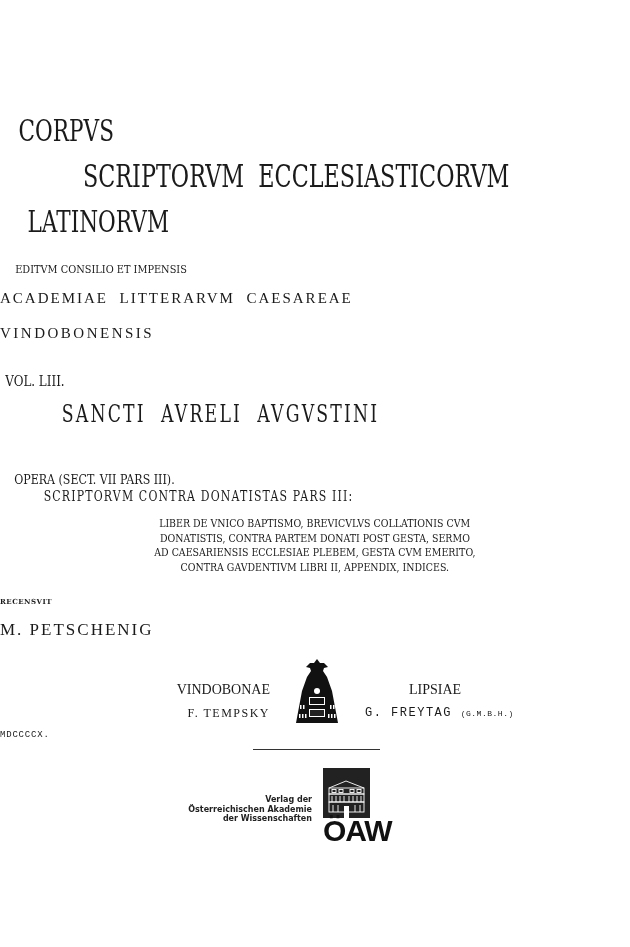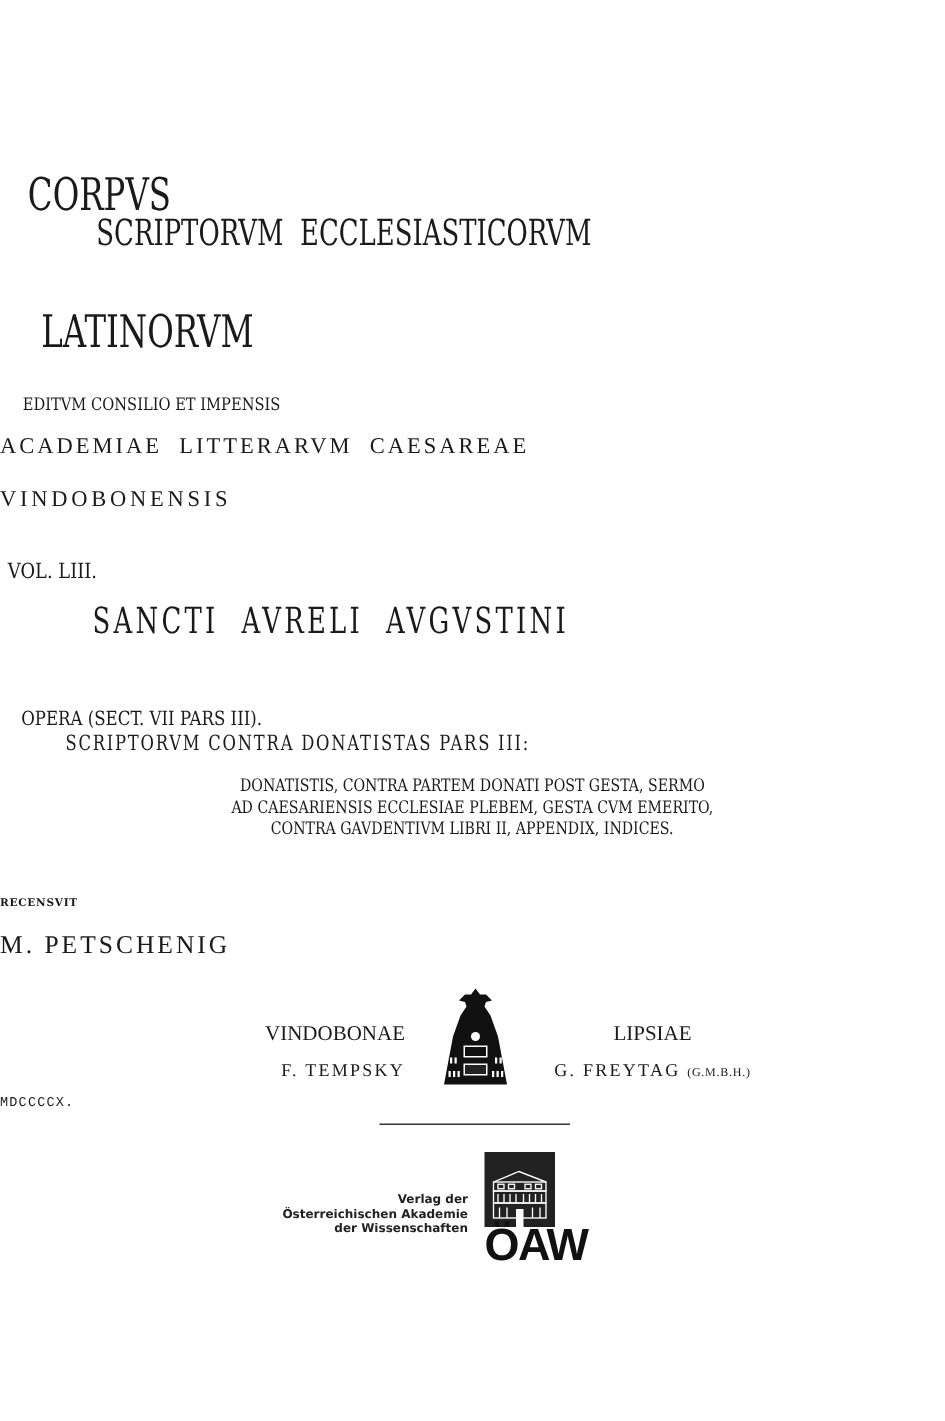--- a/index.html
+++ b/index.html
@@ -2,21 +2,21 @@
 <html><head>
   <meta charset="utf-8">
   <style>
     html, body { margin: 0; padding: 0; background: #ffffff; }
     body { width: 630px; height: 947px; position: relative; overflow: hidden; color: #1a1a1a; }
     .line { position: absolute; left: 0; width: 630px; white-space: nowrap; }
     .condensed { font-family: "DejaVu Serif", serif; transform-origin: center; }
     .serif { font-family: "Liberation Serif", serif; }
     .title1 { top: 113px; font-size: 30px; letter-spacing: 0px; }
     .title1 span, .title2 span, .title3 span, .aug span { display: inline-block; transform: scaleX(0.72); }
-    .title2 { top: 141px; font-size: 24px; }
+    .title2 { top: 158px; font-size: 31px; }
     .title3 { top: 204px; font-size: 30px; }
     .editum { top: 262px; font-size: 11.5px; font-family: "DejaVu Serif", serif; }
     .editum span { display: inline-block; transform: scaleX(0.85); }
     .academiae { top: 290px; font-size: 15px; letter-spacing: 2px; }
     .vindob { top: 325px; font-size: 15px; letter-spacing: 2.5px; }
     .vol { top: 373px; font-size: 14px; font-family: "DejaVu Serif", serif; }
     .vol span { display: inline-block; transform: scaleX(0.85); }
     .aug { top: 400px; font-size: 24px; letter-spacing: 3px; }
     .opera { top: 448px; font-size: 13px; font-family: "DejaVu Serif", serif; margin-top: 24px; }
     .opera span { display: inline-block; transform: scaleX(0.85); }
@@ -25,21 +25,21 @@
     .contents { position: absolute; left: 0; width: 630px; top: 516px; text-align: center; font-family: "DejaVu Serif", serif; font-size: 11.5px; line-height: 14.5px; }
     .contents div span { display: inline-block; transform: scaleX(0.82); }
     .recensuit { top: 597px; font-size: 7px; font-family: "DejaVu Serif", serif; letter-spacing: 0.5px; font-weight: bold; }
     .editor { top: 620px; font-size: 17px; letter-spacing: 2px; }
     .pub-left { position: absolute; left: 130px; width: 140px; text-align: right; }
     .pub-right { position: absolute; left: 365px; width: 140px; text-align: center; }
     .city { font-size: 14px; font-family: "Liberation Serif", serif; }
     .city-l { top: 682px; }
     .publ-l { top: 706px; font-size: 12px; letter-spacing: 1.5px; font-family: "Liberation Serif", serif; }
     .city-r { top: 682px; }
-    .publ-r { top: 706px; font-size: 12px; letter-spacing: 1.5px; font-family: Liberation Serif, serif; white-space: nowrap; }
+    .publ-r { top: 706px; font-size: 12px; letter-spacing: 1.5px; font-family: Liberation Mono, monospace; white-space: nowrap; }
     .publ-r .small { font-size: 8px; letter-spacing: 0.5px; }
     .year { top: 730px; font-size: 9px; letter-spacing: 0.8px; font-family: Liberation Mono, monospace; }
     .rule { position: absolute; top: 749px; left: 253px; width: 127px; height: 1px; background: #333; }
     .emblem { position: absolute; left: 294px; top: 657px; width: 46px; height: 68px; }
     .verlag { position: absolute; right: 318px; top: 795px; text-align: right; font-family: "DejaVu Sans", sans-serif; font-size: 8px; line-height: 9.5px; color: #222; font-weight: bold; }
     .oaw-box { position: absolute; left: 323px; top: 768px; width: 47px; height: 50px; background: #222; }
     .oaw-text { position: absolute; left: 323px; top: 814px; font-family: "Liberation Sans", sans-serif; font-weight: bold; font-size: 30px; letter-spacing: -1px; color: #111; }
   </style>
 </head>
 <body>
@@ -51,20 +51,21 @@
 <div class="line editum"><span>EDITVM CONSILIO ET IMPENSIS</span></div>
 <div class="line academiae serif"><span style="white-space:pre">ACADEMIAE  LITTERARVM  CAESAREAE</span></div>
 <div class="line vindob serif"><span>VINDOBONENSIS</span></div>
 
 <div class="line vol"><span>VOL. LIII.</span></div>
 <div class="line aug condensed"><span style="white-space:pre">SANCTI  AVRELI  AVGVSTINI</span></div>
 <div class="line opera"><span>OPERA (SECT. VII PARS III).</span></div>
 <div class="line scriptorum"><span>SCRIPTORVM CONTRA DONATISTAS PARS III:</span></div>
 
 <div class="contents">
+  <div><span>LIBER DE VNICO BAPTISMO, BREVICVLVS COLLATIONIS CVM</span></div>
   <div><span>DONATISTIS, CONTRA PARTEM DONATI POST GESTA, SERMO</span></div>
   <div><span>AD CAESARIENSIS ECCLESIAE PLEBEM, GESTA CVM EMERITO,</span></div>
   <div><span>CONTRA GAVDENTIVM LIBRI II, APPENDIX, INDICES.</span></div>
 </div>
 
 <div class="line recensuit"><span>RECENSVIT</span></div>
 <div class="line editor serif"><span>M. PETSCHENIG</span></div>
 
 <div class="pub-left city city-l">VINDOBONAE</div>
 <div class="pub-left publ-l">F. TEMPSKY</div>

